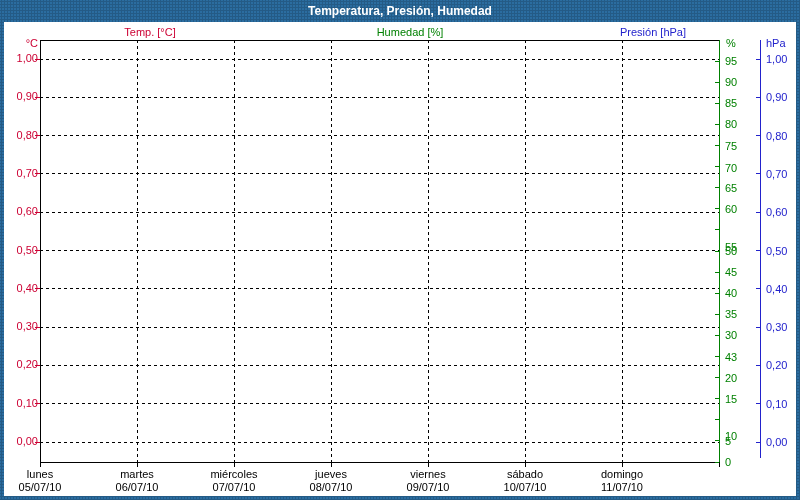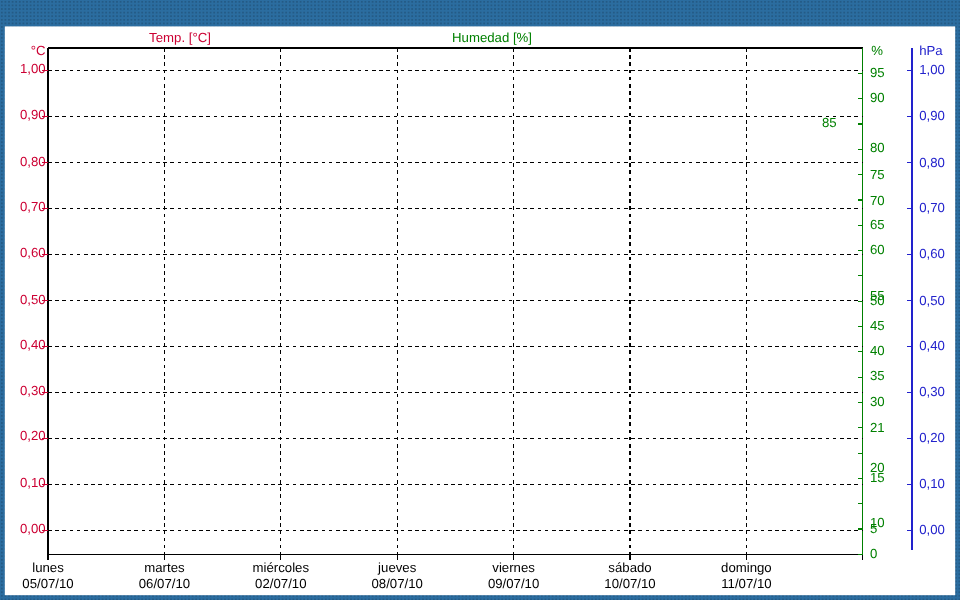--- a/index.html
+++ b/index.html
@@ -25,25 +25,29 @@
   .axis-green{color:var(--green);}
   .axis-blue{color:var(--blue);}
   .axis-black{color:#000000;}
   .right-box{left:0;width:34px;text-align:right;}
   .center-box{width:96px;text-align:center;}
 </style>
 </head>
 <body>
 
 <div class="app">
+  <div class="titlebar">
+    <span>Temperatura, Presión, Humedad</span>
+  </div>
 
   <div class="content">
 
     <div class="legend-item axis-red" style="left:76px;">Temp. [°C]</div>
     <div class="legend-item axis-green" style="left:336px;">Humedad [%]</div>
+    <div class="legend-item axis-blue" style="left:579px;">Presión [hPa]</div>
 
     <div class="lbl axis-red right-box" style="top:16px;">°C</div>
     <div class="lbl axis-green" style="left:722px;top:16px;">%</div>
     <div class="lbl axis-blue" style="left:762px;top:16px;">hPa</div>
 
     <svg id="grid-svg" width="792" height="474" viewBox="0 0 792 474" shape-rendering="crispEdges">
         <line x1="36" y1="18" x2="715" y2="18" stroke="#000000" stroke-width="1"></line>
         <line x1="36" y1="18" x2="36" y2="440" stroke="#000000" stroke-width="1"></line>
         <line x1="36" y1="440" x2="715" y2="440" stroke="#000000" stroke-width="1"></line>
         <line x1="715" y1="18" x2="715" y2="440" stroke="#008000" stroke-width="1"></line>
@@ -138,44 +142,44 @@
         <div class="lbl axis-blue" style="left: 762px; top: 338.4px;">0,20</div>
         <div class="lbl axis-red right-box" style="top: 375.7px;">0,10</div>
         <div class="lbl axis-blue" style="left: 762px; top: 376.7px;">0,10</div>
         <div class="lbl axis-red right-box" style="top: 414px;">0,00</div>
         <div class="lbl axis-blue" style="left: 762px; top: 415px;">0,00</div>
         <div class="lbl axis-black center-box" style="left: -12px; top: 447px;">lunes</div>
         <div class="lbl axis-black center-box" style="left: -12px; top: 460px;">05/07/10</div>
         <div class="lbl axis-black center-box" style="left: 85px; top: 447px;">martes</div>
         <div class="lbl axis-black center-box" style="left: 85px; top: 460px;">06/07/10</div>
         <div class="lbl axis-black center-box" style="left: 182px; top: 447px;">miércoles</div>
-        <div class="lbl axis-black center-box" style="left: 182px; top: 460px;">02/07/10</div>
+        <div class="lbl axis-black center-box" style="left: 182px; top: 460px;">07/07/10</div>
         <div class="lbl axis-black center-box" style="left: 279px; top: 447px;">jueves</div>
         <div class="lbl axis-black center-box" style="left: 279px; top: 460px;">08/07/10</div>
         <div class="lbl axis-black center-box" style="left: 376px; top: 447px;">viernes</div>
         <div class="lbl axis-black center-box" style="left: 376px; top: 460px;">09/07/10</div>
         <div class="lbl axis-black center-box" style="left: 473px; top: 447px;">sábado</div>
         <div class="lbl axis-black center-box" style="left: 473px; top: 460px;">10/07/10</div>
         <div class="lbl axis-black center-box" style="left: 570px; top: 447px;">domingo</div>
         <div class="lbl axis-black center-box" style="left: 570px; top: 460px;">11/07/10</div>
         <div class="lbl axis-green" style="left: 721px; top: 34.1px;">95</div>
         <div class="lbl axis-green" style="left: 721px; top: 55.2px;">90</div>
-        <div class="lbl axis-green" style="left: 681px; top: 76.3px;">85</div>
+        <div class="lbl axis-green" style="left: 721px; top: 76.3px;">85</div>
         <div class="lbl axis-green" style="left: 721px; top: 97.4px;">80</div>
         <div class="lbl axis-green" style="left: 721px; top: 118.5px;">75</div>
         <div class="lbl axis-green" style="left: 721px; top: 141px;">70</div>
         <div class="lbl axis-green" style="left: 721px; top: 160.7px;">65</div>
         <div class="lbl axis-green" style="left: 721px; top: 181.8px;">60</div>
         <div class="lbl axis-green" style="left: 721px; top: 220px;">55</div>
         <div class="lbl axis-green" style="left: 721px; top: 224px;">50</div>
         <div class="lbl axis-green" style="left: 721px; top: 245.1px;">45</div>
         <div class="lbl axis-green" style="left: 721px; top: 266.2px;">40</div>
         <div class="lbl axis-green" style="left: 721px; top: 287.3px;">35</div>
         <div class="lbl axis-green" style="left: 721px; top: 308.4px;">30</div>
-        <div class="lbl axis-green" style="left: 721px; top: 329.5px;">21</div>
-        <div class="lbl axis-green" style="left: 721px; top: 350.6px; margin-top: 12px;">20</div>
+        <div class="lbl axis-green" style="left: 721px; top: 329.5px;">43</div>
+        <div class="lbl axis-green" style="left: 721px; top: 350.6px;">20</div>
         <div class="lbl axis-green" style="left: 721px; top: 371.7px;">15</div>
         <div class="lbl axis-green" style="left: 721px; top: 392.8px; margin-top: 16px;">10</div>
         <div class="lbl axis-green" style="left: 721px; top: 413.9px;">5</div>
         <div class="lbl axis-green" style="left: 721px; top: 435px;">0</div>
       </div>
   </div>
 </div>
 
 </body></html>

